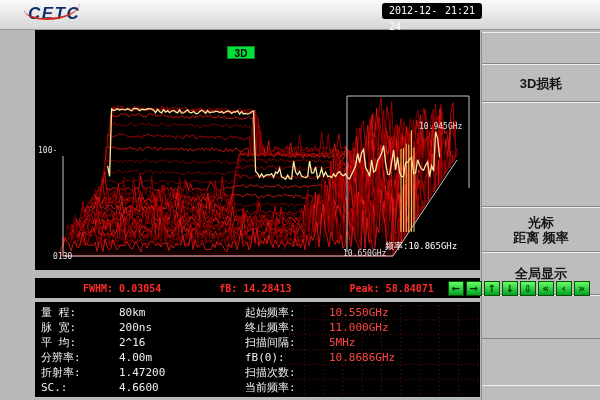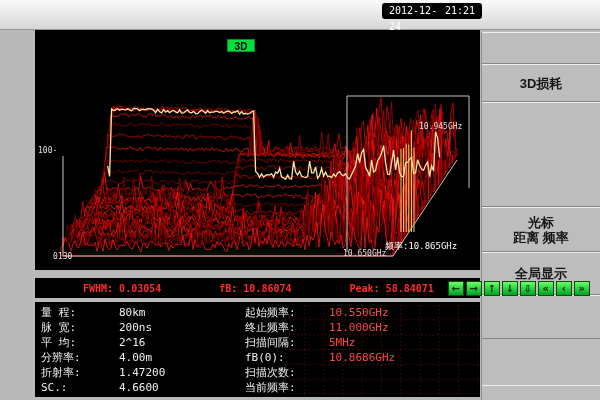--- a/index.html
+++ b/index.html
@@ -21,21 +21,21 @@
   .side-cell{position:absolute;left:0;width:100%;box-sizing:border-box;
         border-top:1px solid #efefef;border-bottom:1px solid #858585;
         display:flex;flex-direction:column;align-items:center;justify-content:center;
         font-family:"Liberation Sans",sans-serif;font-weight:bold;font-size:13px;color:#151515;
         line-height:15px;cursor:pointer;}
   .sc-0{top:0;height:32px}.sc-1{top:32px;height:38px}.sc-2{top:70px;height:105px}
   .sc-3{top:175px;height:45px}.sc-4{top:220px;height:43px}.sc-5{top:263px;height:44px}
   .sc-6{top:307px;height:46px}.sc-7{top:353px;height:16px}
   
   .plot{position:absolute;left:35px;top:30px;width:445px;height:240px;background:#000;overflow:hidden;}
-  .badge3d{position:absolute;left:192px;top:9px;width:28px;height:13px;background:#00df3a;color:#000;
+  .badge3d{position:absolute;left:192px;top:16px;width:28px;height:13px;background:#00df3a;color:#000;
         font:bold 10px "Liberation Sans",sans-serif;text-align:center;line-height:13px;
         border:1px solid #0a8a20;box-sizing:border-box;}
   .axlabel{position:absolute;color:#e0e0e0;font-size:8px;line-height:9px;}
   .al-ytick{left:3px;top:116px;}
   .al-origin{left:18px;top:222px;}
   .al-fbottom{left:308px;top:219px;}
   .al-ftop{left:384px;top:92px;}
   .al-cursor{left:350px;top:212px;font-size:9px;color:#fff;}
   
   .statusbar{position:absolute;left:35px;top:278px;width:445px;height:20px;background:#000;
@@ -58,20 +58,24 @@
   .pcol-mid .plabel{min-width:68px;}
   .pval{color:#f0f0f0;margin-left:16px;}
   .pcol-mid .pval{color:#ff4545;}
 </style>
 </head>
 <body>
 
 <div class="screen">
 
   <div class="topbar">
+    <div class="logo">
+      <span>CETC</span>
+      <span class="logo-swoosh"></span>
+    </div>
     <div class="datetime">
       <span>2012-12-24</span>
       <span>21:21</span>
     </div>
   </div>
 
   <div class="sidebar">
     <div class="side-cell sc-0"></div>
     <div class="side-cell sc-1">
       <span>3D损耗</span>
@@ -155,21 +159,21 @@
     <div class="axlabel al-origin">0130</div>
     <div class="axlabel al-fbottom">10.650GHz</div>
     <div class="axlabel al-ftop">10.945GHz</div>
     <div class="axlabel al-cursor">频率:10.865GHz</div>
   </div>
 
   <div class="statusbar">
     <span class="slabel">FWHM:</span>
     <span class="svalue">0.03054</span>
     <span class="slabel">fB:</span>
-    <span class="svalue">10.86074</span>
+    <span class="svalue">14.28413</span>
     <span class="slabel">Peak:</span>
     <span class="svalue">58.84071</span>
     <div class="navbtns">
       <button class="navbtn">←</button>
       <button class="navbtn">→</button>
       <button class="navbtn">↑</button>
       <button class="navbtn">↓</button>
       <button class="navbtn">⇩</button>
       <button class="navbtn">«</button>
       <button class="navbtn">‹</button>

